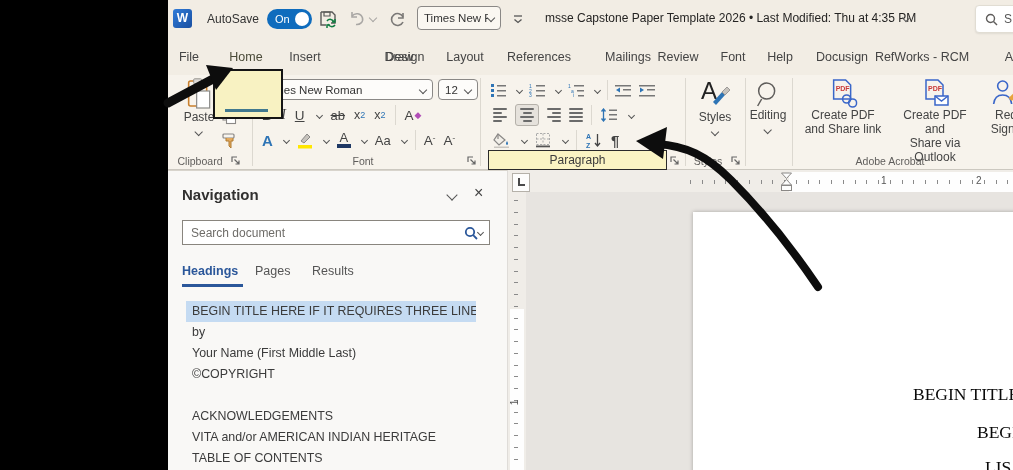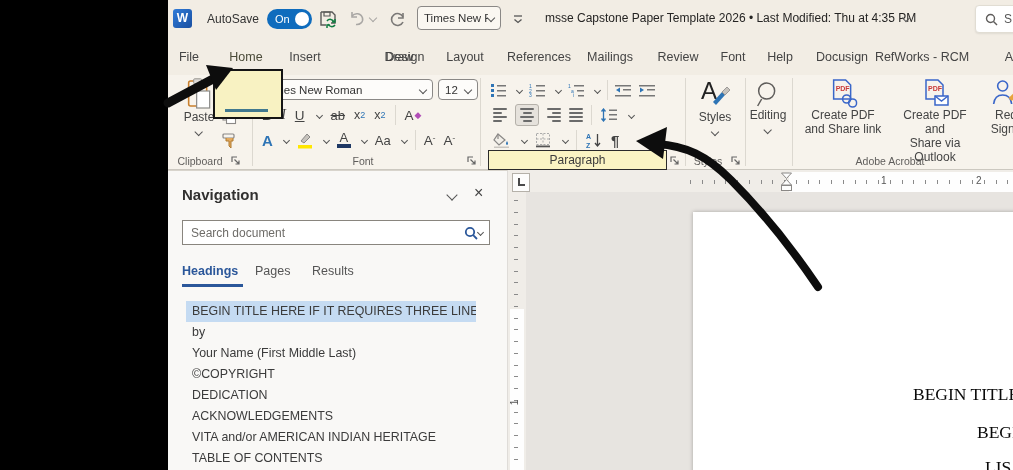--- a/index.html
+++ b/index.html
@@ -150,21 +150,21 @@
 
   <div id="tabrow">
     <div class="hl-home"></div>
     <span class="rtab" style="left:21px;">File</span>
     <span class="rtab" style="left:78px;color:#4a4a38;">Home</span>
     <span class="rtab" style="left:137px;">Insert</span>
     <span class="rtab" style="left:184px;margin-left:47px;">Draw</span>
     <span class="rtab" style="left:237px;">Design</span>
     <span class="rtab" style="left:297px;">Layout</span>
     <span class="rtab" style="left:371px;">References</span>
-    <span class="rtab" style="left:442px;">Mailings</span>
+    <span class="rtab" style="left:460px;">Mailings</span>
     <span class="rtab" style="left:510px;">Review</span>
     <span class="rtab" style="left:565px;">Font</span>
     <span class="rtab" style="left:612px;">Help</span>
     <span class="rtab" style="left:674px;">Docusign</span>
     <span class="rtab" style="left:754px;">RefWorks - RCM</span>
     <span class="rtab" style="left:841px;">A</span>
     <div class="home-underline"></div>
   </div>
 
   <div id="ribbon">
@@ -456,21 +456,20 @@
       <span class="chev" style="width:5px;height:5px;"></span>
     </div>
     <span class="nav-tab active" style="left:14px;">Headings</span>
     <span class="nav-tab" style="left:87px;">Pages</span>
     <span class="nav-tab" style="left:144px;">Results</span>
     <div class="nav-tab-underline"></div>
     <div class="nav-item selected" style="top:130px;">BEGIN TITLE HERE IF IT REQUIRES THREE LINES. BE...</div>
     <div class="nav-item" style="top:151px;">by</div>
     <div class="nav-item" style="top:172px;">Your Name (First Middle Last)</div>
     <div class="nav-item" style="top:193px;">©COPYRIGHT</div>
-    <div class="nav-item" style="top:214px;">DEDICATION</div>
     <div class="nav-item" style="top:235px;">ACKNOWLEDGEMENTS</div>
     <div class="nav-item" style="top:256px;">VITA and/or AMERICAN INDIAN HERITAGE</div>
     <div class="nav-item" style="top:277px;">TABLE OF CONTENTS</div>
   </div>
 
   <div id="docarea">
     <div class="abs tabstop-box">
           <i></i>
         </div>
     <div class="abs hruler">

